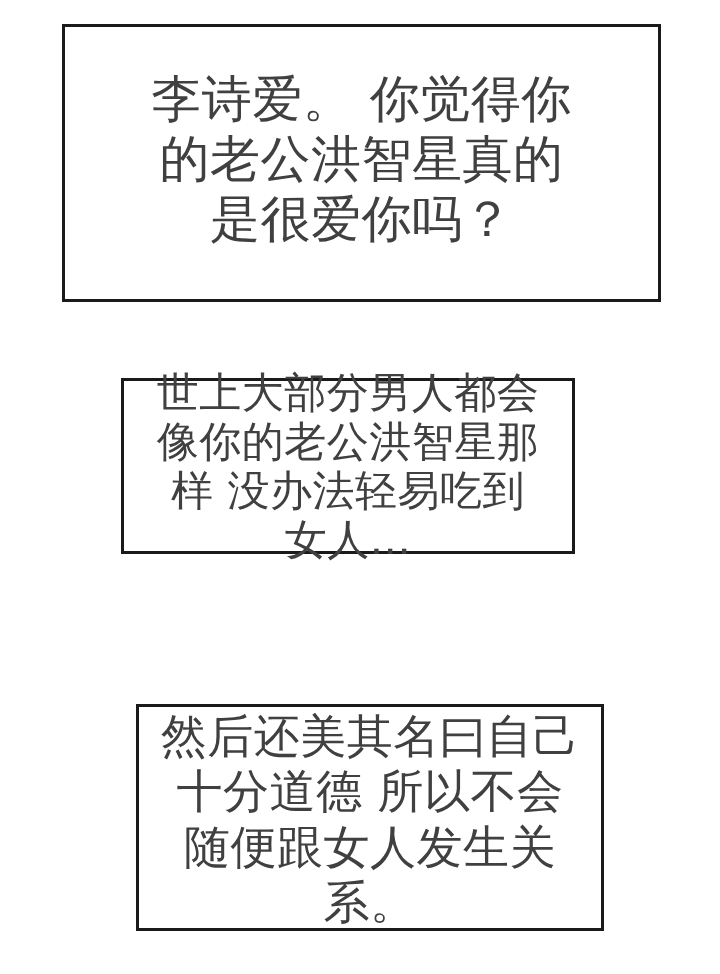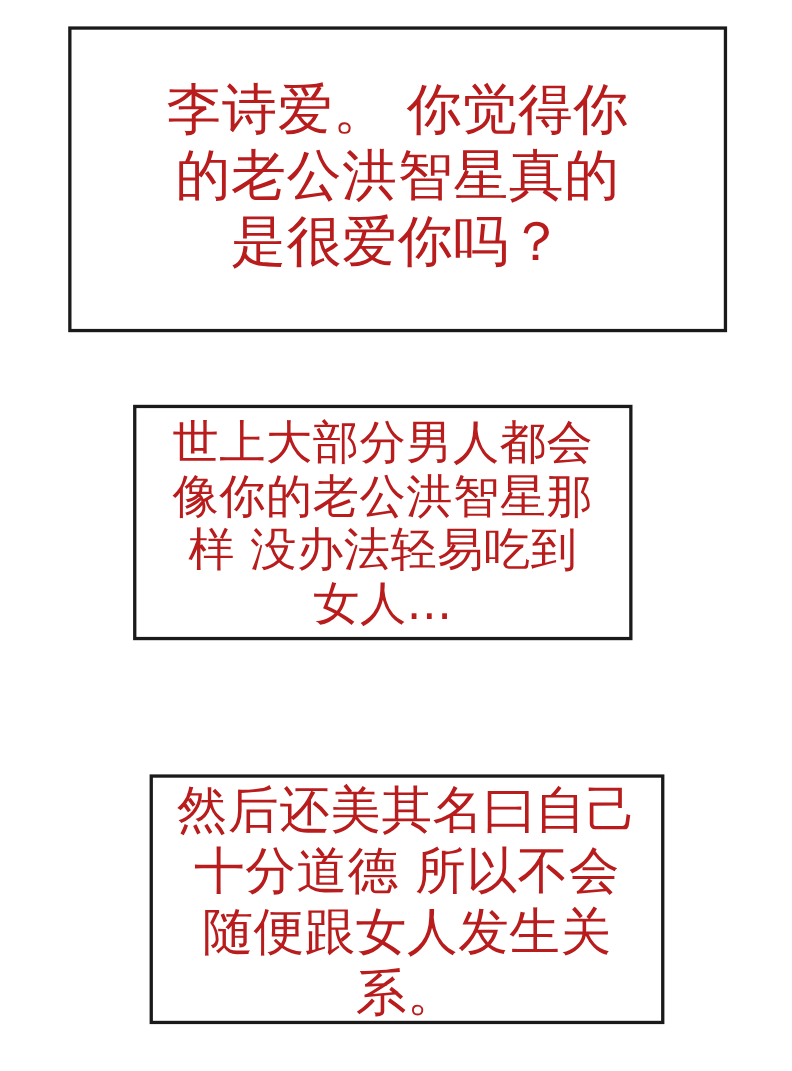--- a/index.html
+++ b/index.html
@@ -27,21 +27,21 @@
     box-sizing: border-box;
     background: #ffffff;
     border: 3px solid #1a1a1a;
     display: flex;
     align-items: center;
     justify-content: center;
     text-align: center;
   }
 
   .speech-text {
-    color: #b91c1c;
+    color: #404040;
     font-weight: 400;
     line-height: 1.18;
     letter-spacing: 0.5px;
     white-space: pre-line;
     font-family: "DejaVu Sans", "Liberation Sans", sans-serif;
   }
 
   
   #box-1 {
     left: 62px;
@@ -53,23 +53,23 @@
   #box-1 .speech-text {
     font-size: 50px;
     line-height: 1.2;
     padding: 0 8px;
     transform: translateY(-4px);
   }
 
   
   #box-2 {
     left: 121px;
-    top: 368px;
+    top: 378px;
     width: 454px;
-    height: 214px;
+    height: 176px;
     border-width: 3px;
   }
   #box-2 .speech-text {
     font-size: 42px;
     line-height: 1.17;
     padding: 0 4px;
     transform: translateY(0px);
   }
 
   

